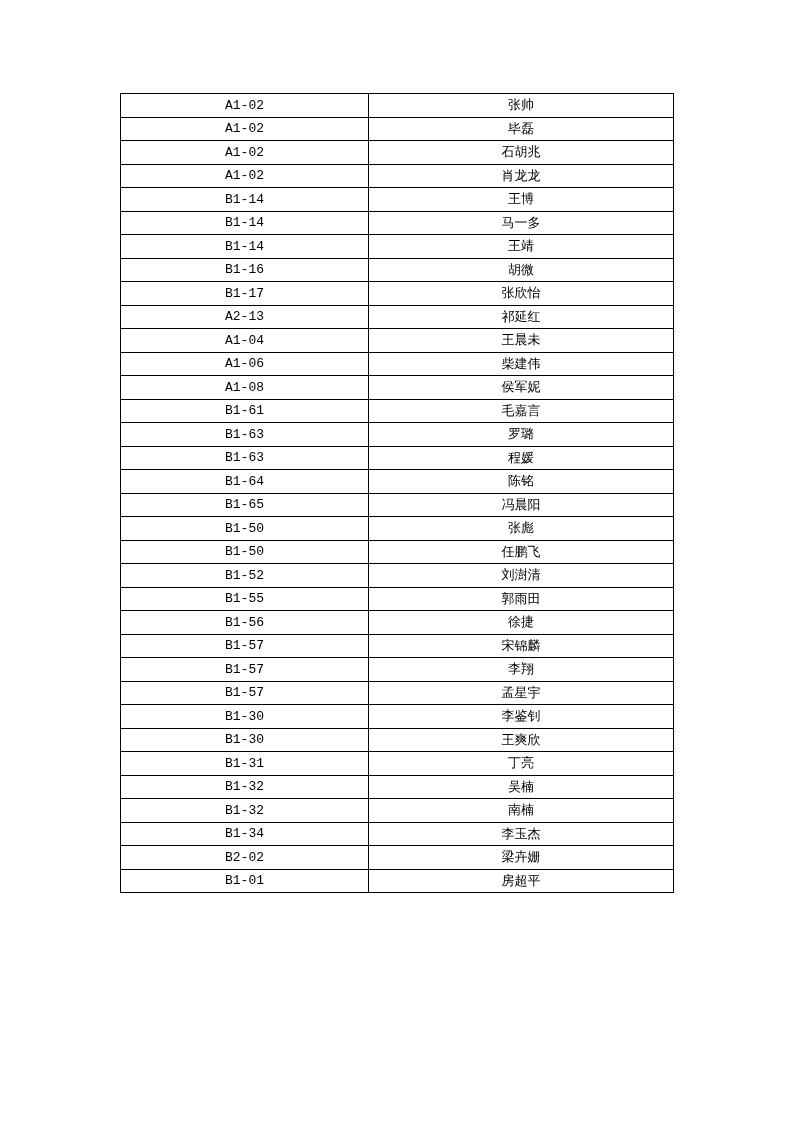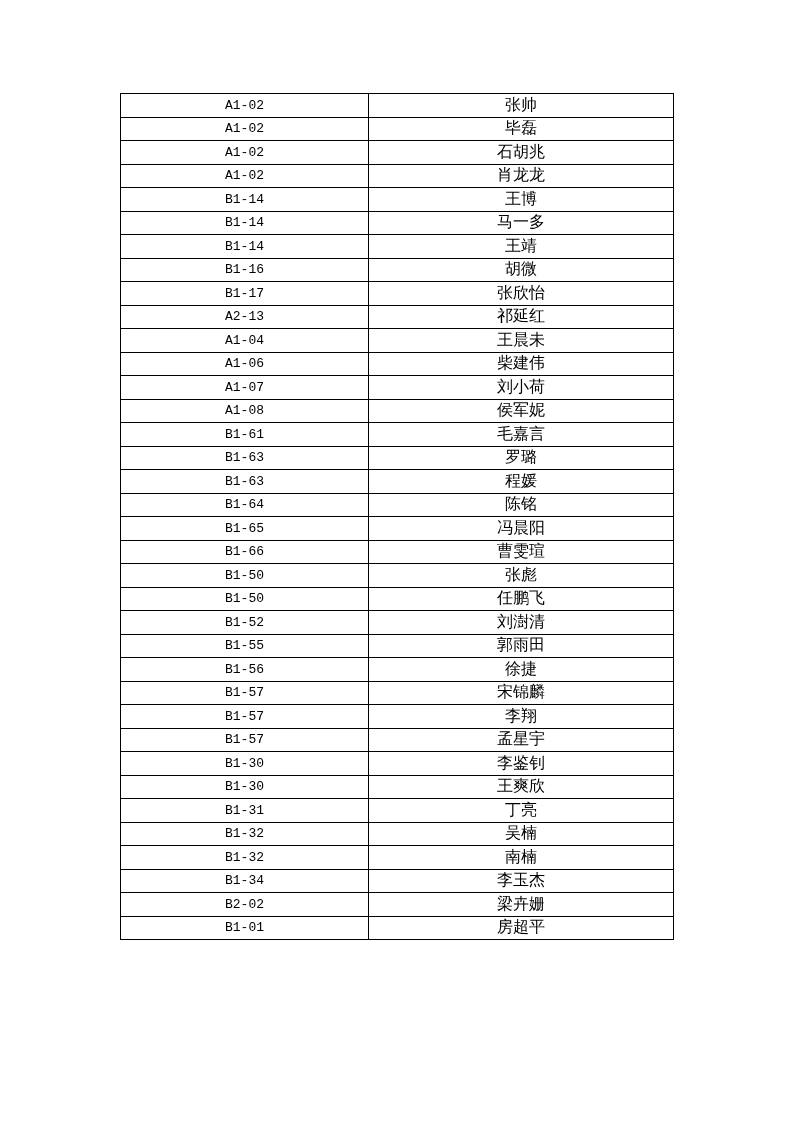--- a/index.html
+++ b/index.html
@@ -37,21 +37,21 @@
   }
   td.code-cell {
     width: 248px;
     font-family: "Liberation Mono", "DejaVu Sans Mono", monospace;
     font-size: 13px;
     letter-spacing: 0px;
   }
   td.name-cell {
     width: 305px;
     font-family: "Liberation Serif", "DejaVu Serif", serif;
-    font-size: 16px;
+    font-size: 13px;
   }
 </style>
 </head>
 <body style="background: rgb(255, 255, 255);">
 
 <div class="page" style="color: rgb(0, 0, 0);">
   <table class="assignment-table">
     <colgroup>
       <col style="width:248px">
       <col style="width:305px">
@@ -99,24 +99,20 @@
         </tr>
         <tr>
           <td class="code-cell">A1-04</td>
           <td class="name-cell">王晨未</td>
         </tr>
         <tr>
           <td class="code-cell">A1-06</td>
           <td class="name-cell">柴建伟</td>
         </tr>
         <tr>
-          <td class="code-cell">A1-07</td>
-          <td class="name-cell">刘小荷</td>
-        </tr>
-        <tr>
           <td class="code-cell">A1-08</td>
           <td class="name-cell">侯军妮</td>
         </tr>
         <tr>
           <td class="code-cell">B1-61</td>
           <td class="name-cell">毛嘉言</td>
         </tr>
         <tr>
           <td class="code-cell">B1-63</td>
           <td class="name-cell">罗璐</td>
@@ -125,24 +121,20 @@
           <td class="code-cell">B1-63</td>
           <td class="name-cell">程媛</td>
         </tr>
         <tr>
           <td class="code-cell">B1-64</td>
           <td class="name-cell">陈铭</td>
         </tr>
         <tr>
           <td class="code-cell">B1-65</td>
           <td class="name-cell">冯晨阳</td>
-        </tr>
-        <tr>
-          <td class="code-cell">B1-66</td>
-          <td class="name-cell">曹雯瑄</td>
         </tr>
         <tr>
           <td class="code-cell">B1-50</td>
           <td class="name-cell">张彪</td>
         </tr>
         <tr>
           <td class="code-cell">B1-50</td>
           <td class="name-cell">任鹏飞</td>
         </tr>
         <tr>

